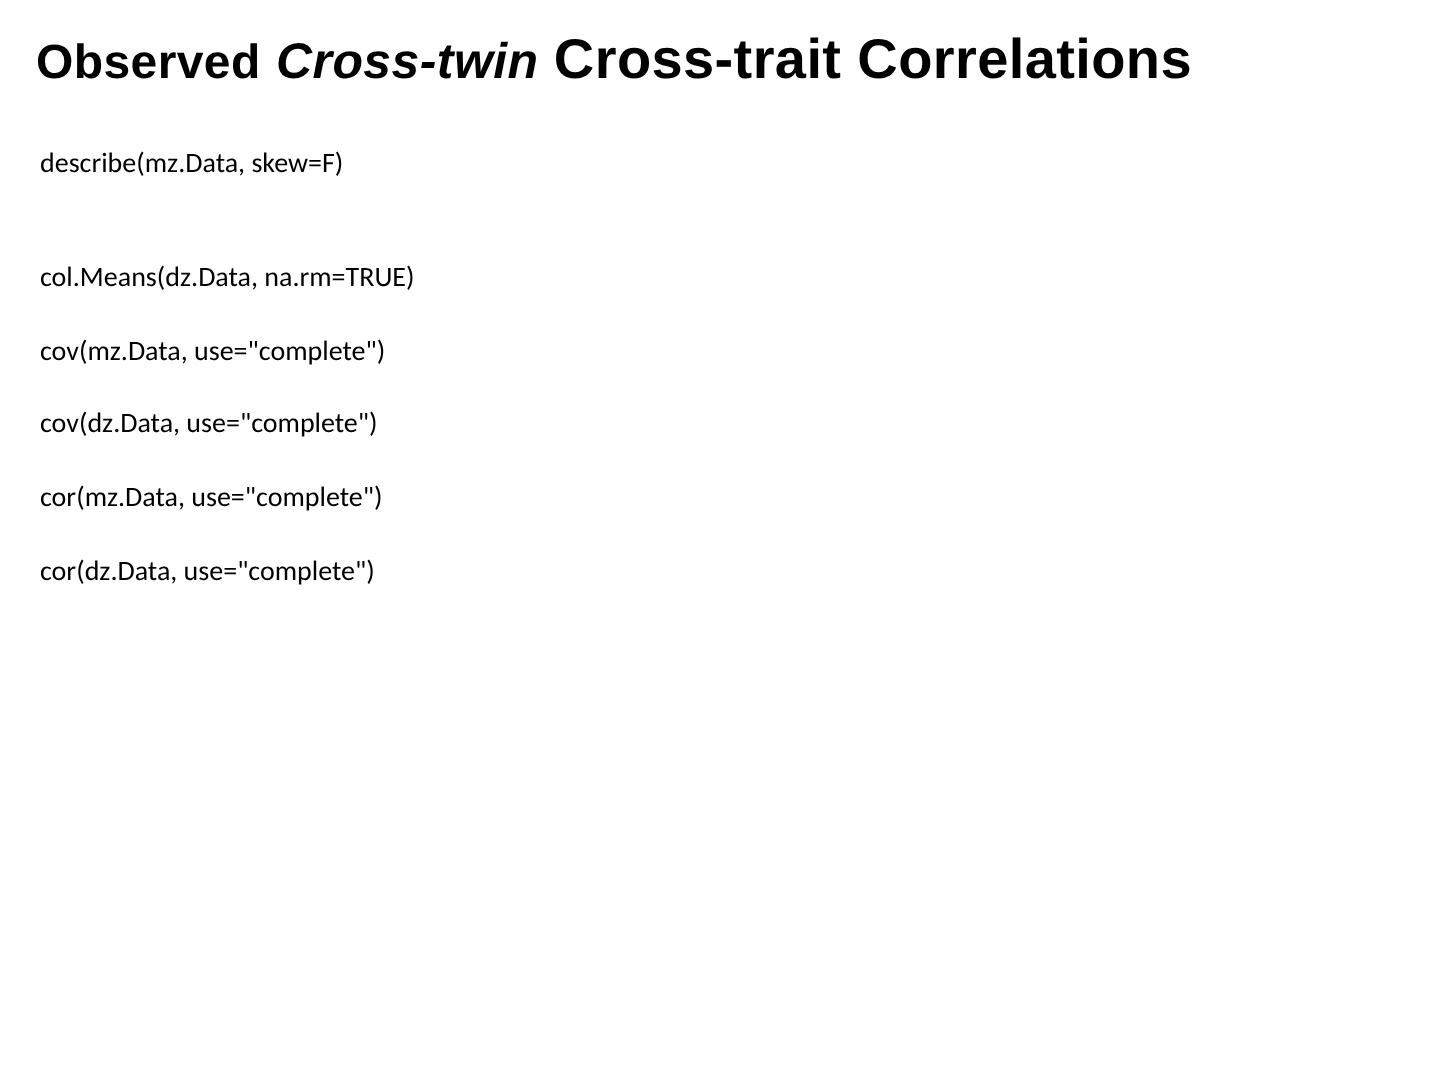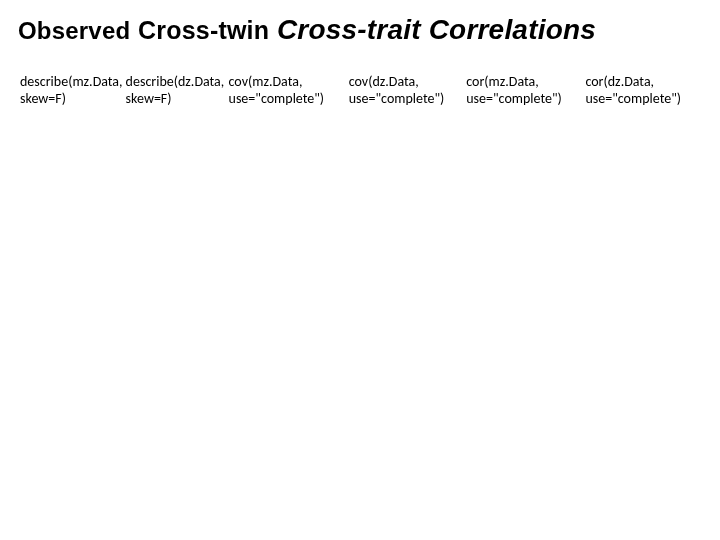--- a/index.html
+++ b/index.html
@@ -13,25 +13,25 @@
     overflow: hidden;
   }
   .title {
     font-weight: 700;
     font-size: 27px;
     letter-spacing: 0.2px;
     margin-bottom: 28px;
     white-space: nowrap;
   }
   .title .seg1 { font-size: 24px; }
-  .title .seg2 { font-size: 25px; }
-  .title .seg3 { font-size: 28px; font-style: italic; }
+  .title .seg2 { font-size: 25px; font-style: italic; }
+  .title .seg3 { font-size: 28px; }
   .code-list {
     display: flex;
-    flex-direction: row;
+    flex-direction: column;
     margin-left: 2px;
   }
   .code-line {
     font-family: "Segoe UI", Calibri, Arial, sans-serif;
     font-size: 14px;
     font-weight: 400;
     color: #000000;
     line-height: 1.2;
     margin-bottom: 20px;
   }
@@ -43,19 +43,19 @@
 <body>
 
 <div class="title">
   <span class="seg1">Observed</span>
   <span class="seg2">Cross-twin</span>
   <span class="seg3">Cross-trait Correlations</span>
 </div>
 
 <div class="code-list">
   <div class="code-line">describe(mz.Data, skew=F)</div>
-  <div class="code-line">describe(dz.Data, skew=F)</div>
   <div class="gap"></div>
+  <div class="code-line">col.Means(dz.Data, na.rm=TRUE)</div>
   <div class="code-line">cov(mz.Data, use="complete")</div>
   <div class="code-line">cov(dz.Data, use="complete")</div>
   <div class="code-line">cor(mz.Data, use="complete")</div>
   <div class="code-line">cor(dz.Data, use="complete")</div>
 </div>
 
 </body></html>

